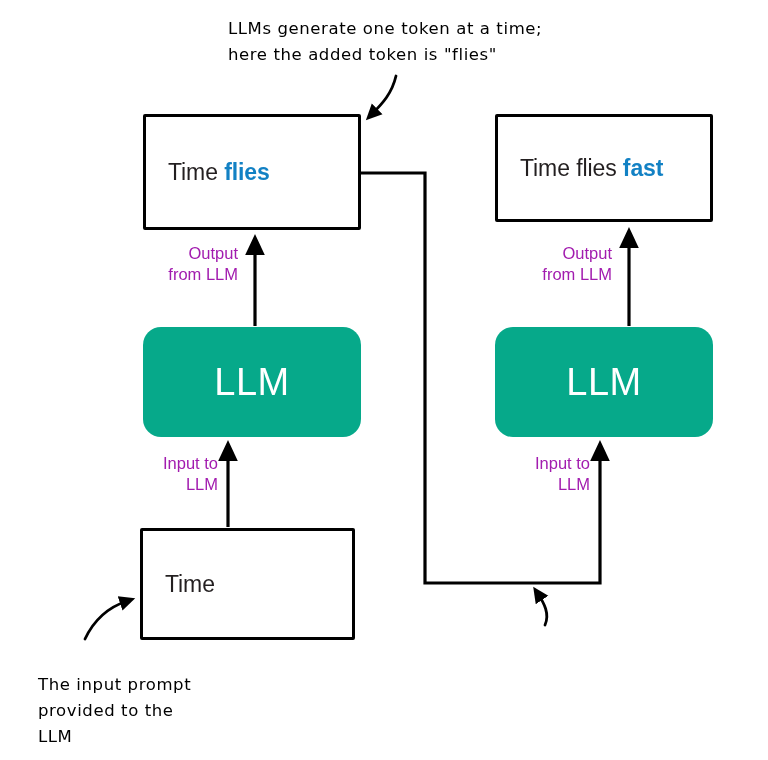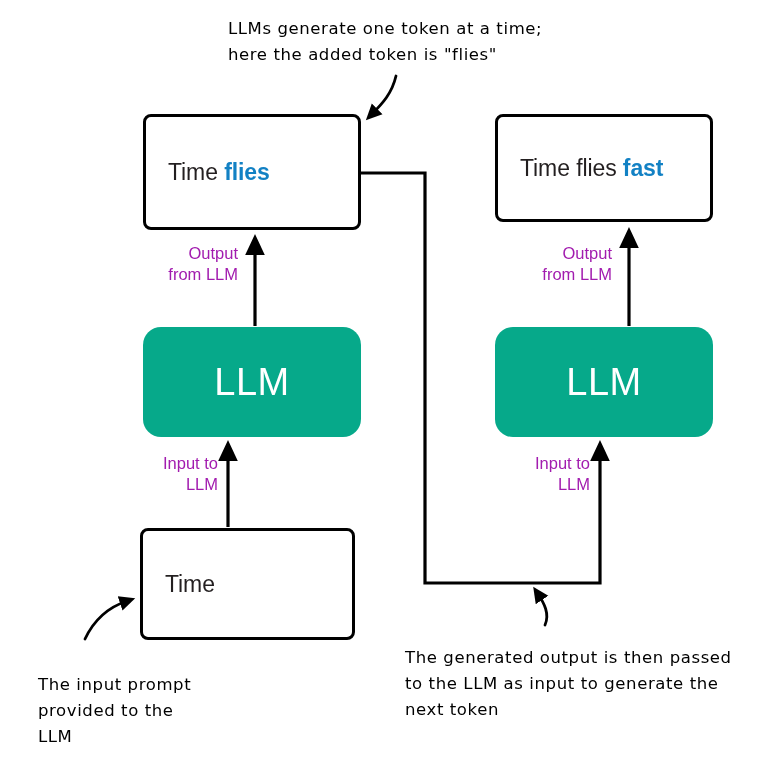--- a/index.html
+++ b/index.html
@@ -30,21 +30,21 @@
   }
 
   
   .node {
     position: absolute;
     display: flex;
     align-items: center;
   }
   .token-box {
     border: 3.5px solid #000000;
-    border-radius: 8px;
+    border-radius: 2px;
     background: #ffffff;
     padding-left: 22px;
   }
   .token-text {
     font-family: "Liberation Sans", sans-serif;
     font-size: 23px;
     color: #231f20;
     letter-spacing: -0.1px;
     white-space: nowrap;
   }
@@ -162,17 +162,14 @@
   <div class="edge-label" style="left:484px; top:243px; width:128px;">Output
 from LLM</div>
 
   <div class="node llm-box" style="left:495px; top:327px; width:218px; height:110px;">
     <span class="llm-text">LLM</span>
   </div>
 
   <div class="edge-label" style="left:490px; top:453px; width:100px;">Input to
 LLM</div>
 
-  <div class="annotation" style="left:405px; top:645px; width:360px;">The generated output is then passed
-to the LLM as input to generate the
-next token</div>
 
 </div>
 
 </body></html>

